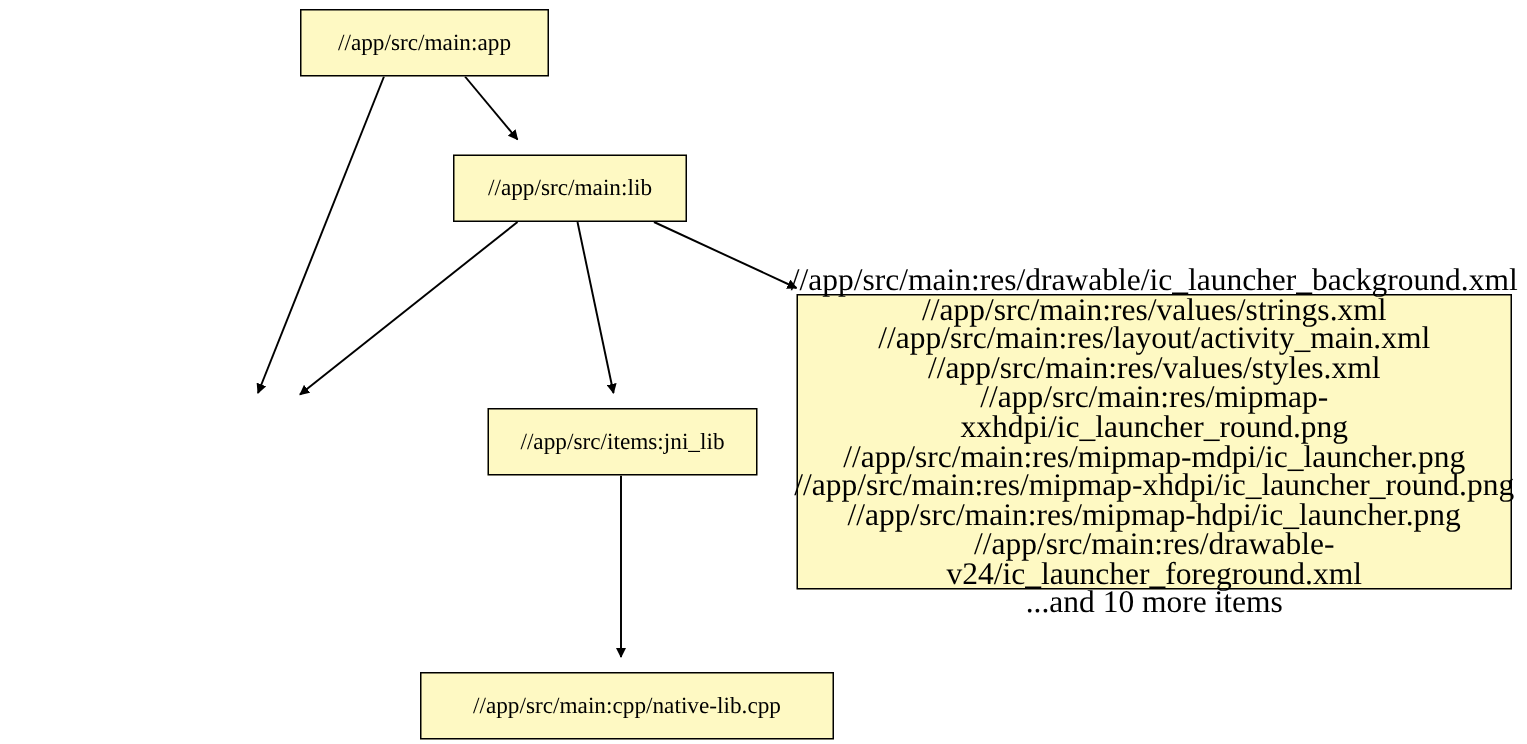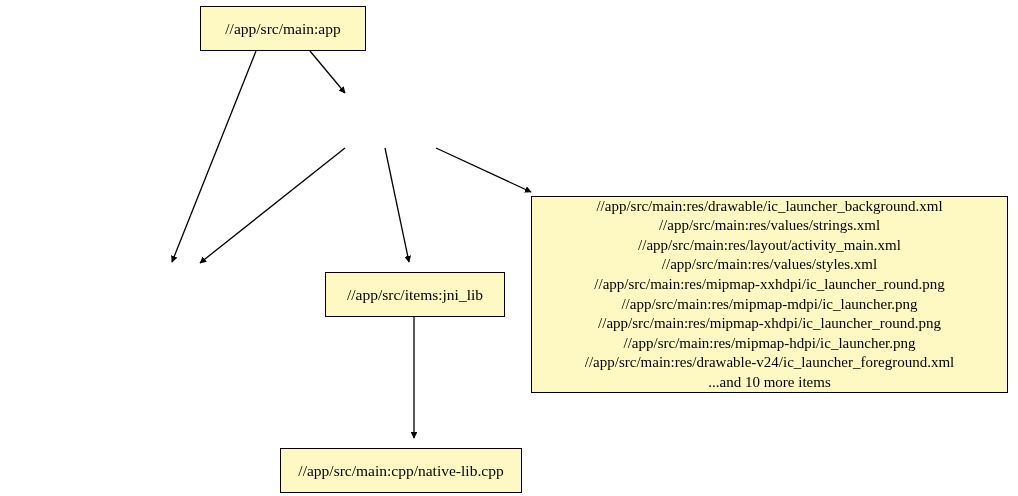--- a/index.html
+++ b/index.html
@@ -37,21 +37,21 @@
     white-space: nowrap;
     z-index: 2;
   }
   .node-label {
     display: block;
     text-align: center;
   }
   .node.multiline {
     white-space: normal;
     line-height: 19.6px;
-    font-size: 15px;
+    font-size: 21px;
     padding: 4px 6px;
   }
   .node.multiline .node-label {
     text-align: center;
     white-space: pre-line;
   }
 </style>
 </head>
 <body>
 
@@ -74,27 +74,30 @@
 
     <path d="M 436 148 L 531 192" fill="none" stroke="#000000" stroke-width="1.3" marker-end="url(#arrow)"></path>
 
     <path d="M 414 317 L 414 438" fill="none" stroke="#000000" stroke-width="1.3" marker-end="url(#arrow)"></path>
   </svg>
 
   <div class="node" style="left:200px; top:6px; width:166px; height:45px;">
     <span class="node-label">//app/src/main:app</span>
   </div>
 
+  <div class="node" style="left:302px; top:103px; width:156px; height:45px;">
+    <span class="node-label">//app/src/main:lib</span>
+  </div>
 
 
   <div class="node" style="left:325px; top:272px; width:180px; height:45px;">
     <span class="node-label">//app/src/items:jni_lib</span>
   </div>
 
-  <div class="node" style="left:280px; top:448px; width:242px; height:45px;">
+  <div class="node" style="left:280px; top:448px; width:276px; height:45px;">
     <span class="node-label">//app/src/main:cpp/native-lib.cpp</span>
   </div>
 
   <div class="node multiline" style="left:531px; top:196px; width:477px; height:197px;">
     <span class="node-label">//app/src/main:res/drawable/ic_launcher_background.xml
 //app/src/main:res/values/strings.xml
 //app/src/main:res/layout/activity_main.xml
 //app/src/main:res/values/styles.xml
 //app/src/main:res/mipmap-xxhdpi/ic_launcher_round.png
 //app/src/main:res/mipmap-mdpi/ic_launcher.png

